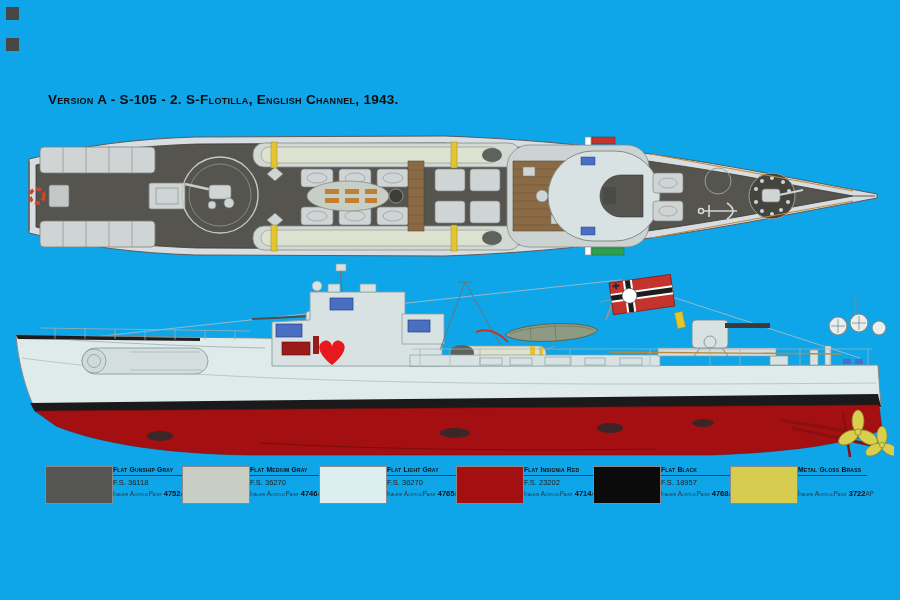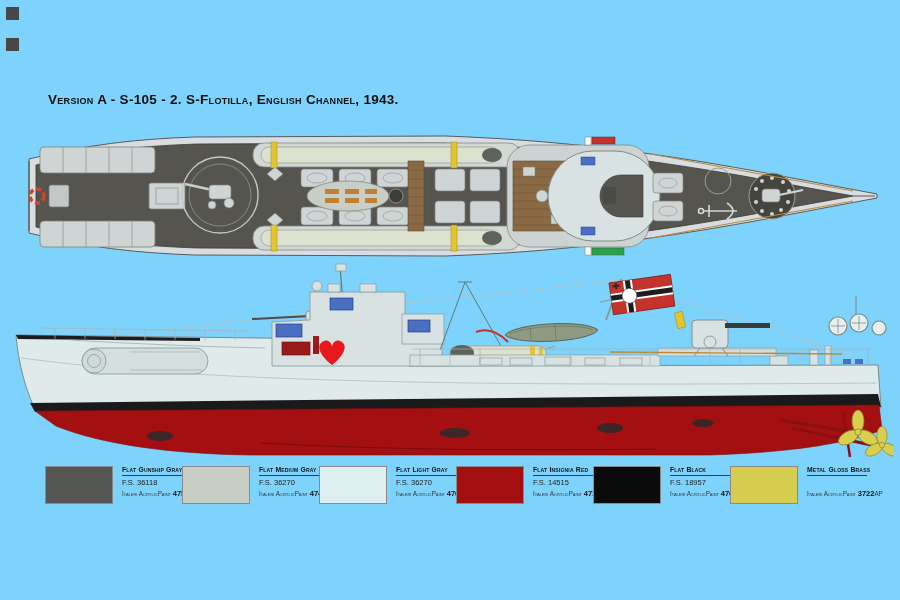--- a/index.html
+++ b/index.html
@@ -1,26 +1,26 @@
 <!DOCTYPE html>
 <html style="--gunship: #55544e; --deck-dark: #454440; --hull-rim: #d7dde0; --hull-light: #dfeaea; --panel-light: #d8e2e2; --medium-gray: #c9cec5; --red-hull: #a40f12; --dark-red: #9b1b1b; --bright-red: #e8191c; --flag-red: #c5342c; --waterline-black: #1a1a1a; --brass: #d9cf4e; --wood: #8a6a45; --wood-dark: #6e5233; --window-blue: #4a6ec2; --dinghy-green: #8e9a82; --torpedo-body: #dde1cf; --torpedo-nose: #5d625d; --clamp-yellow: #e3c52f; --nav-green: #2e9e4f; --life-ring-red: #d5432b;"><head>
 <meta charset="utf-8">
 <style>
   html,body{margin:0;padding:0;background:#fff;}
-  #canvas{position:relative;width:900px;height:600px;background:#7dd3fc;overflow:hidden;
+  #canvas{position:relative;width:900px;height:600px;background:#0ea5e9;overflow:hidden;
           font-family:"Liberation Sans",sans-serif;color:#111;}
   .mark{position:absolute;background:#474747;}
   #title{position:absolute;left:48px;top:92px;font-size:13.5px;font-weight:bold;
          font-variant:small-caps;letter-spacing:.3px;color:#0d0d0d;}
   .view{position:absolute;}
   
   #legend{position:absolute;left:45px;top:466px;width:822px;display:flex;}
   .leg-item{display:flex;width:137px;flex:0 0 137px;}
   .swatch{width:68px;height:38px;border:1px solid #8a8a8a;box-sizing:border-box;flex:0 0 68px;}
-  .leg-text{margin-left:9px;width:60px;flex:1;}
+  .leg-text{margin-left:0;width:60px;flex:1;}
   .leg-name{font-size:6.8px;font-weight:bold;font-variant:small-caps;letter-spacing:.2px;
             border-bottom:1px solid #3a3a3a;padding-bottom:1.5px;white-space:nowrap;}
   .leg-fs{font-size:7.5px;margin-top:2.5px;color:#222;height:8px;}
   .leg-brand{font-size:6.3px;font-variant:small-caps;color:#333;margin-top:2.5px;white-space:nowrap;}
   .leg-brand b{font-size:7.5px;color:#111;}
 </style>
 </head>
 <body>
 
 <div id="canvas">
@@ -392,21 +392,21 @@
       <div class="leg-text">
         <div class="leg-name">Flat Light Gray</div>
         <div class="leg-fs">F.S. 36270</div>
         <div class="leg-brand"><span>Italeri AcrylicPaint</span> <b>4765</b><span>AP</span></div>
       </div>
     </div>
     <div class="leg-item">
       <div class="swatch" style="background: rgb(164, 15, 18);"></div>
       <div class="leg-text">
         <div class="leg-name">Flat Insignia Red</div>
-        <div class="leg-fs">F.S. 14515</div>
+        <div class="leg-fs">F.S. 23202</div>
         <div class="leg-brand"><span>Italeri AcrylicPaint</span> <b>4714</b><span>AP</span></div>
       </div>
     </div>
     <div class="leg-item">
       <div class="swatch" style="background: rgb(11, 11, 11);"></div>
       <div class="leg-text">
         <div class="leg-name">Flat Black</div>
         <div class="leg-fs">F.S. 18957</div>
         <div class="leg-brand"><span>Italeri AcrylicPaint</span> <b>4768</b><span>AP</span></div>
       </div>

